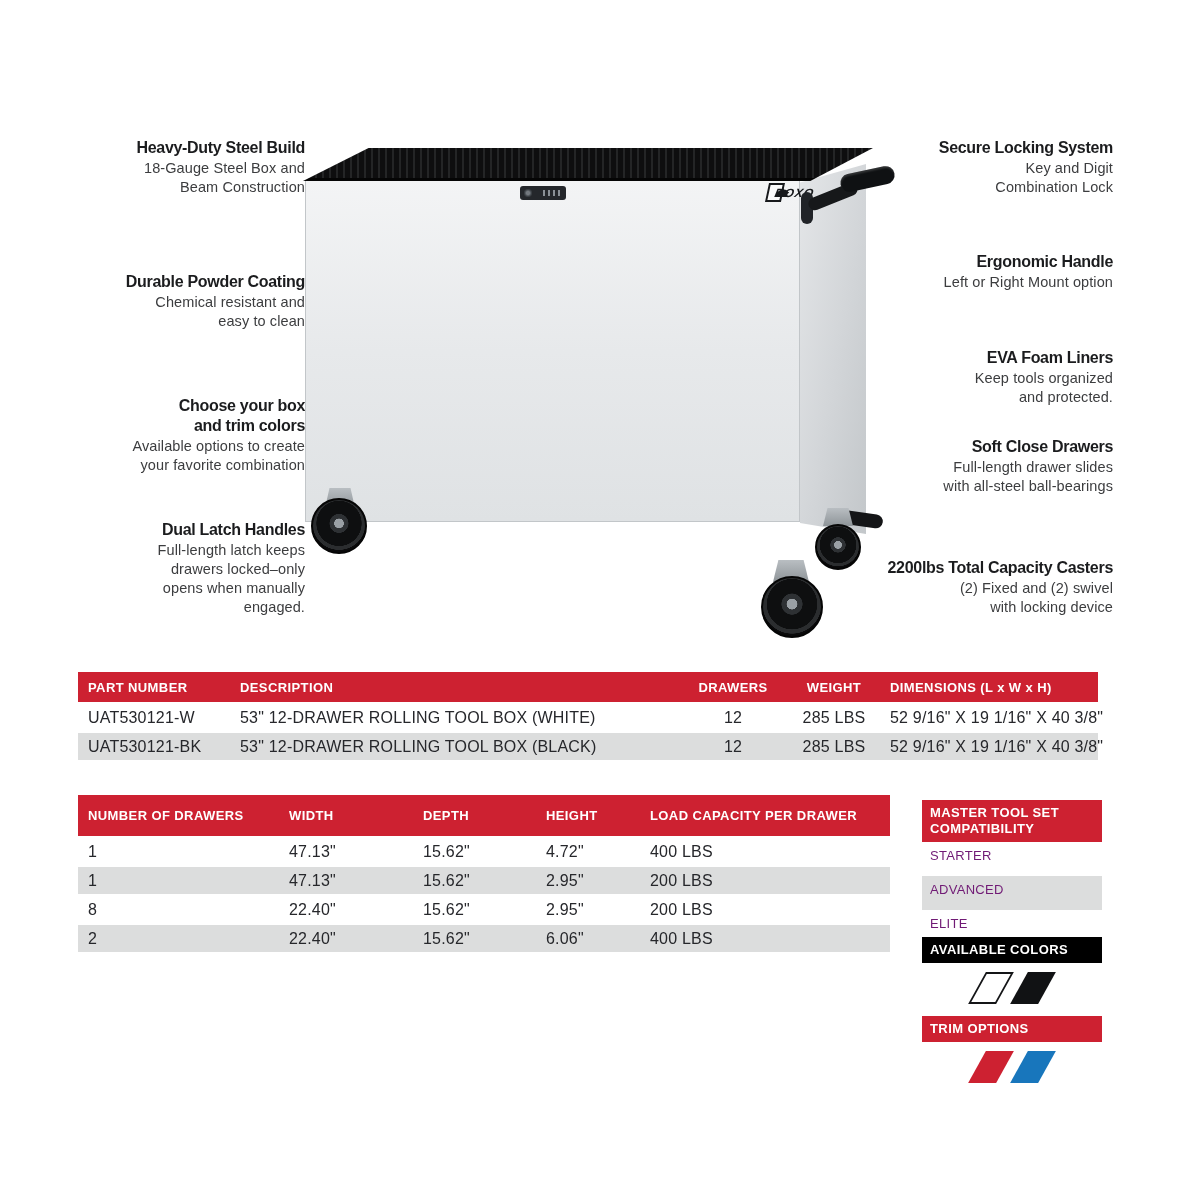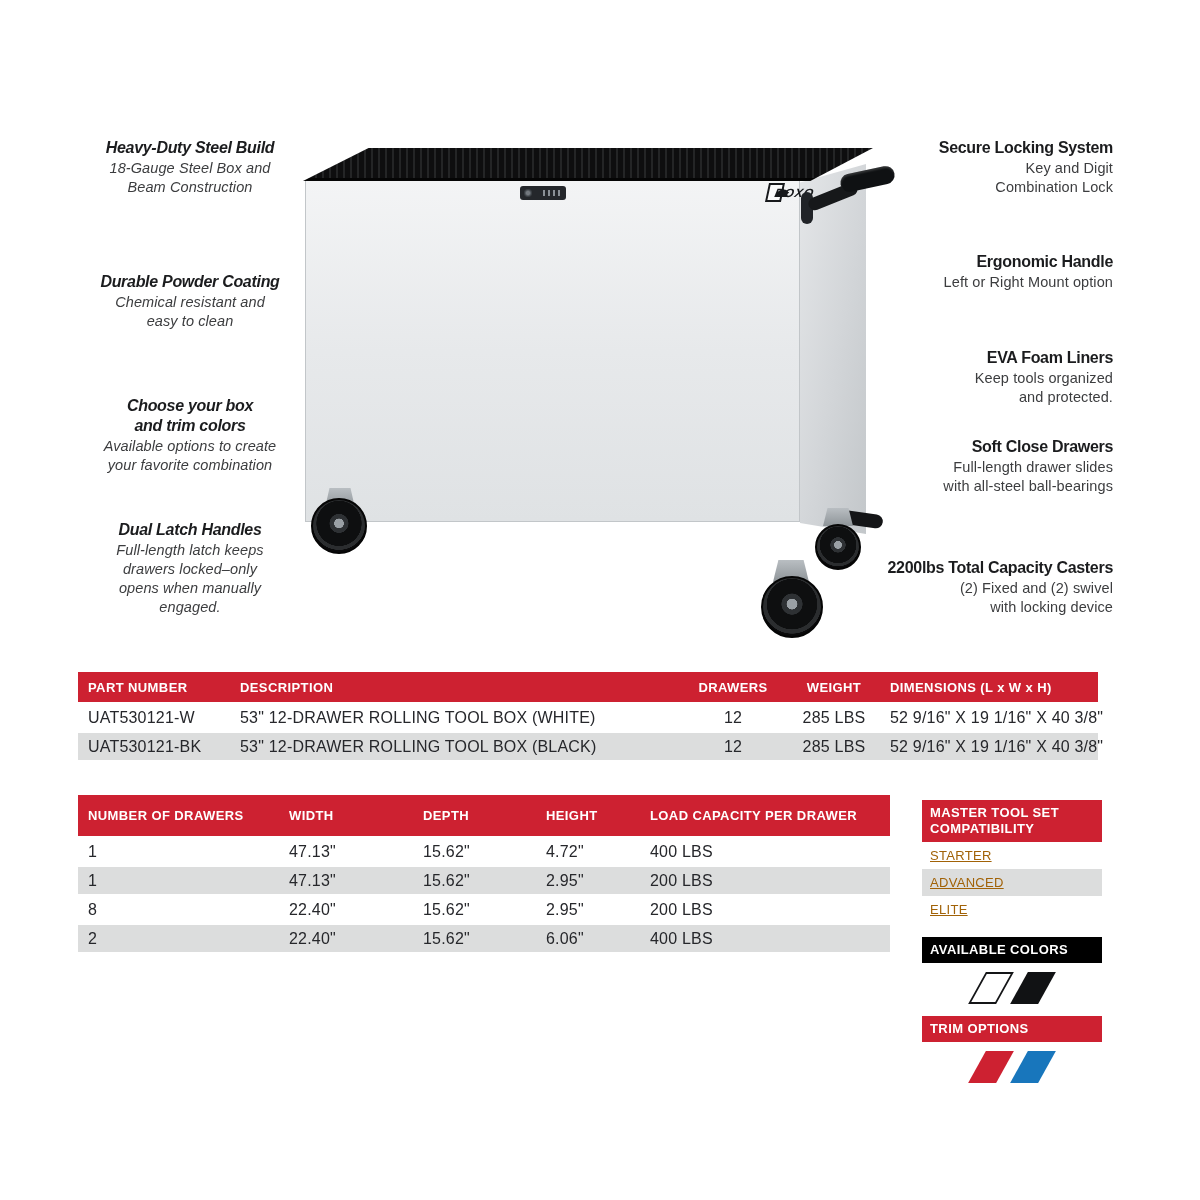--- a/index.html
+++ b/index.html
@@ -2,21 +2,21 @@
 <html><head>
 <meta charset="utf-8">
 <style>
   * { margin:0; padding:0; box-sizing:border-box; }
   html,body { width:1200px; height:1200px; background:#ffffff;
     font-family:"Liberation Sans", sans-serif; }
   .page { position:relative; width:1200px; height:1200px; background:#fff; overflow:hidden; }
 
   
   .feature { position:absolute; }
-  .feature.left  { left:75px;  width:230px; text-align:center;font-style:italic; }
+  .feature.left  { left:75px;  width:230px; text-align:right; }
   .feature.right { right:87px; width:280px; text-align:right; }
   .f-title { font-size:16px; font-weight:bold; color:#1b1c1e; line-height:20px; letter-spacing:-0.3px; }
   .f-line  { font-size:14.5px; color:#3c3d3f; line-height:19px; letter-spacing:0.1px; }
   .f-body  { margin-top:1px; }
 
   
   #cabinet { position:absolute; left:295px; top:140px; width:600px; height:540px; }
   #cabinet * { position:absolute; }
   .mat { left:8px; top:8px; width:570px; height:33px; z-index:3;
     background:repeating-linear-gradient(90deg,#0e0e0f 0 5px,#242526 5px 7px);
@@ -82,21 +82,21 @@
   .trow { font-size:16px; color:#26272b; height:27px; align-items:center; margin-top:2px; letter-spacing:0.2px; }
   .trow.alt { background:#dcdddd; }
   .cell { padding:0; white-space:nowrap; }
   .c1 { padding-left:10px; }
   .ctr { text-align:center; }
 
   
   .mini { position:absolute; left:922px; width:180px; }
   .mini-head { background:#cd2131; color:#fff; font-weight:bold; font-size:13px; letter-spacing:0.4px;
     padding:5px 8px; line-height:16px; }
-  .mini-row { font-size:13px; color:#a16207; height:27px; line-height:27px; padding-left:8px; letter-spacing:0.3px;text-decoration:underline; }
+  .mini-row { font-size:13px; color:#701a75; height:34px; line-height:27px; padding-left:8px; letter-spacing:0.3px; }
   .mini-row.alt { background:#dcdddd; }
   .swatches { display:flex; justify-content:center; gap:14px; margin-top:9px; }
   .swatch { width:28px; height:32px; transform:skewX(-29deg); }
   .sw-white { background:#ffffff; border:2.5px solid #141517; }
   .sw-black { background:#111214; }
   .sw-red   { background:#cd2131; }
   .sw-blue  { background:#1876bc; }
 </style>
 </head>
 <body>

